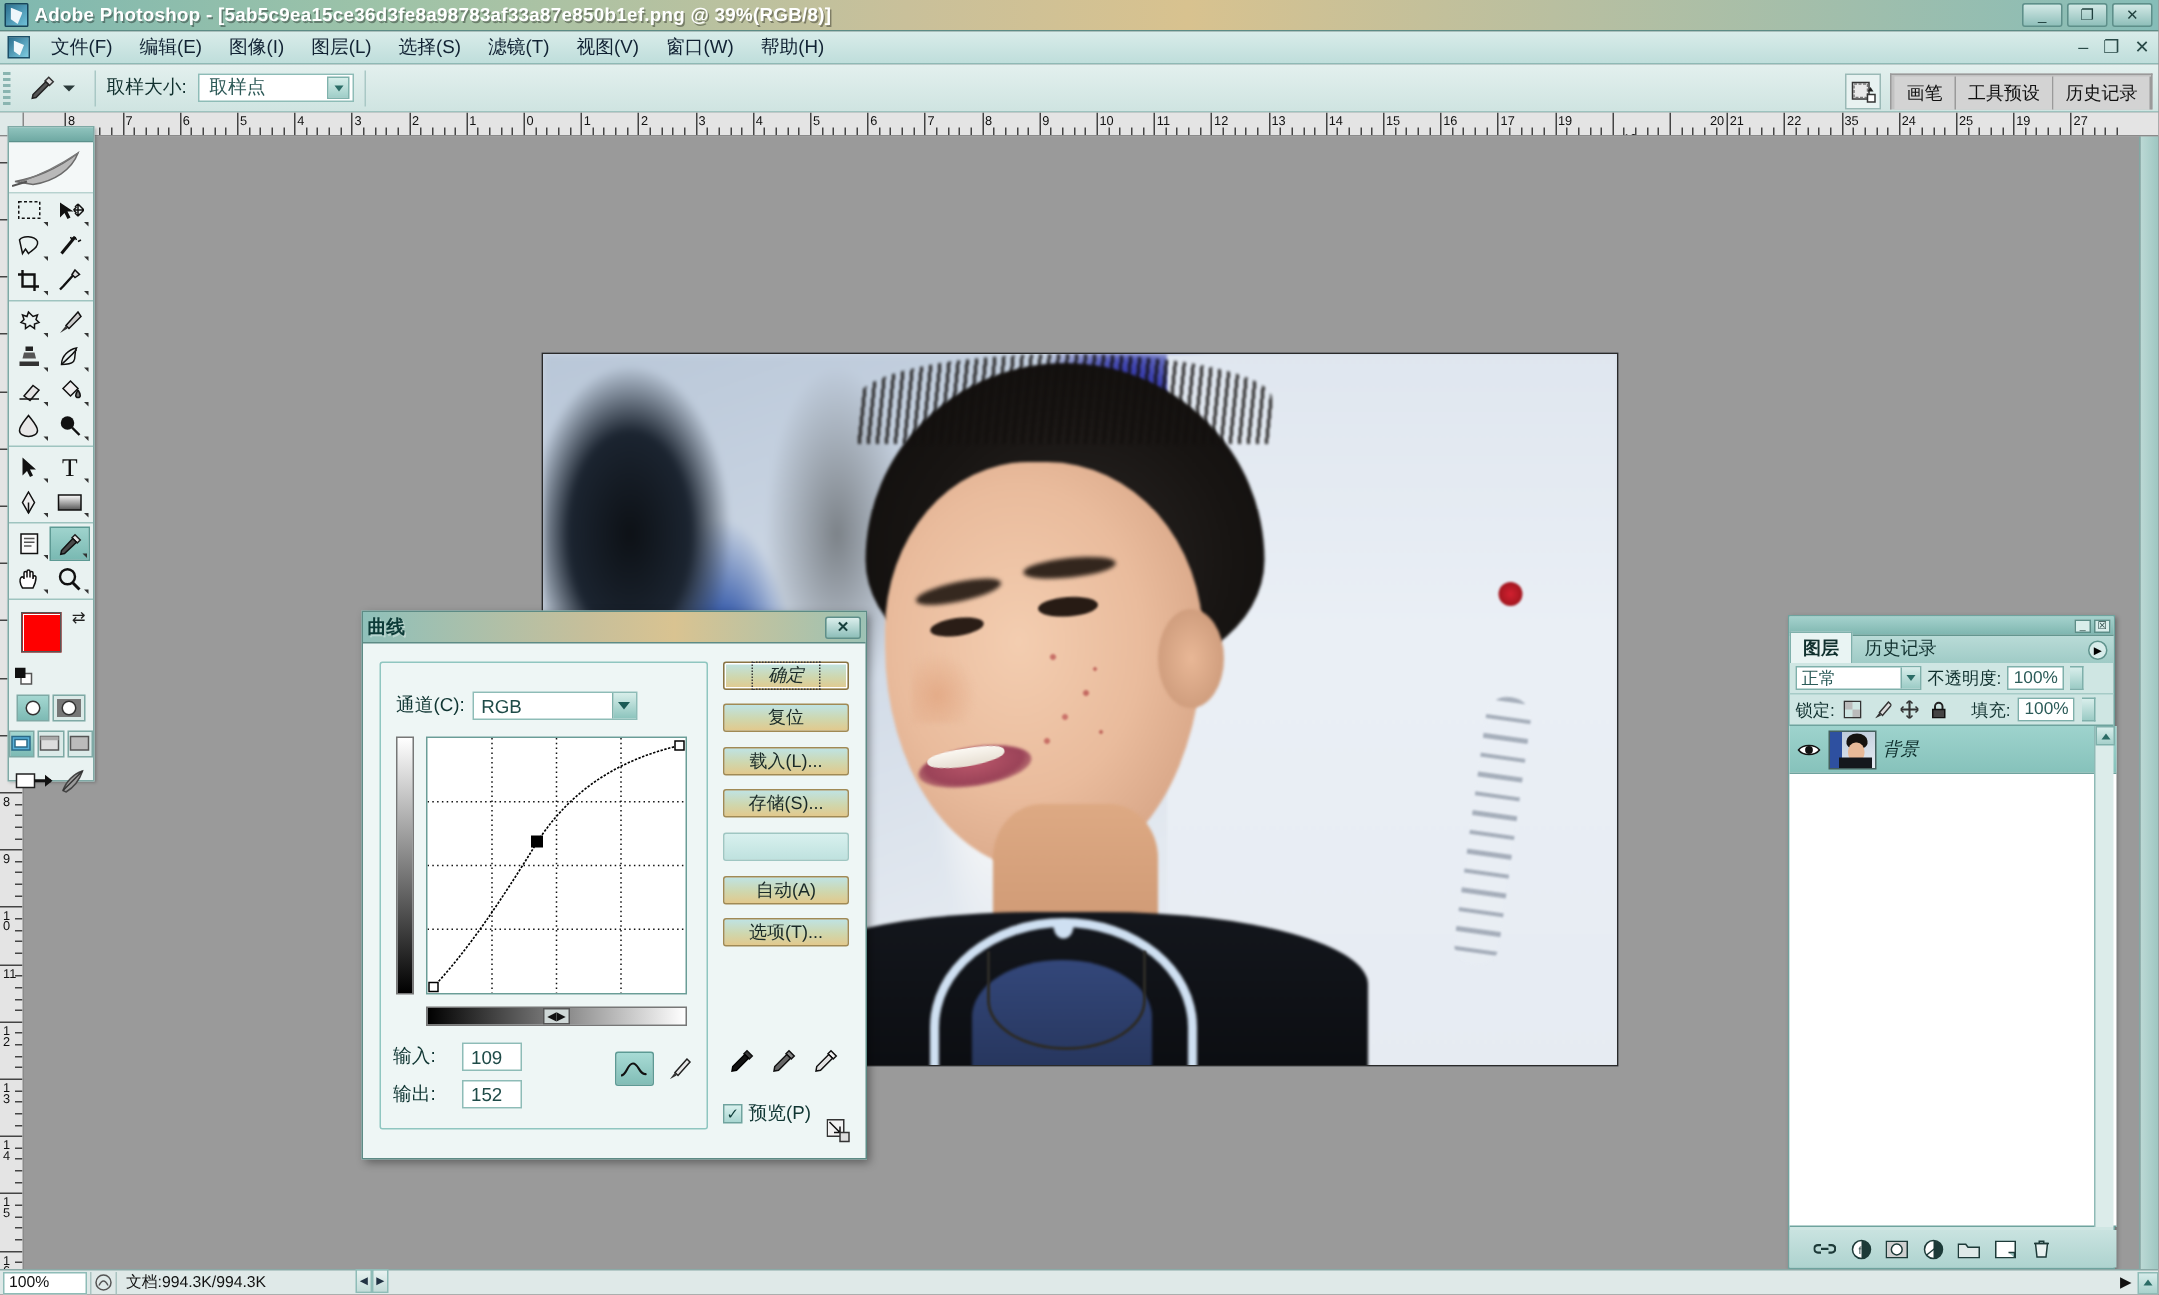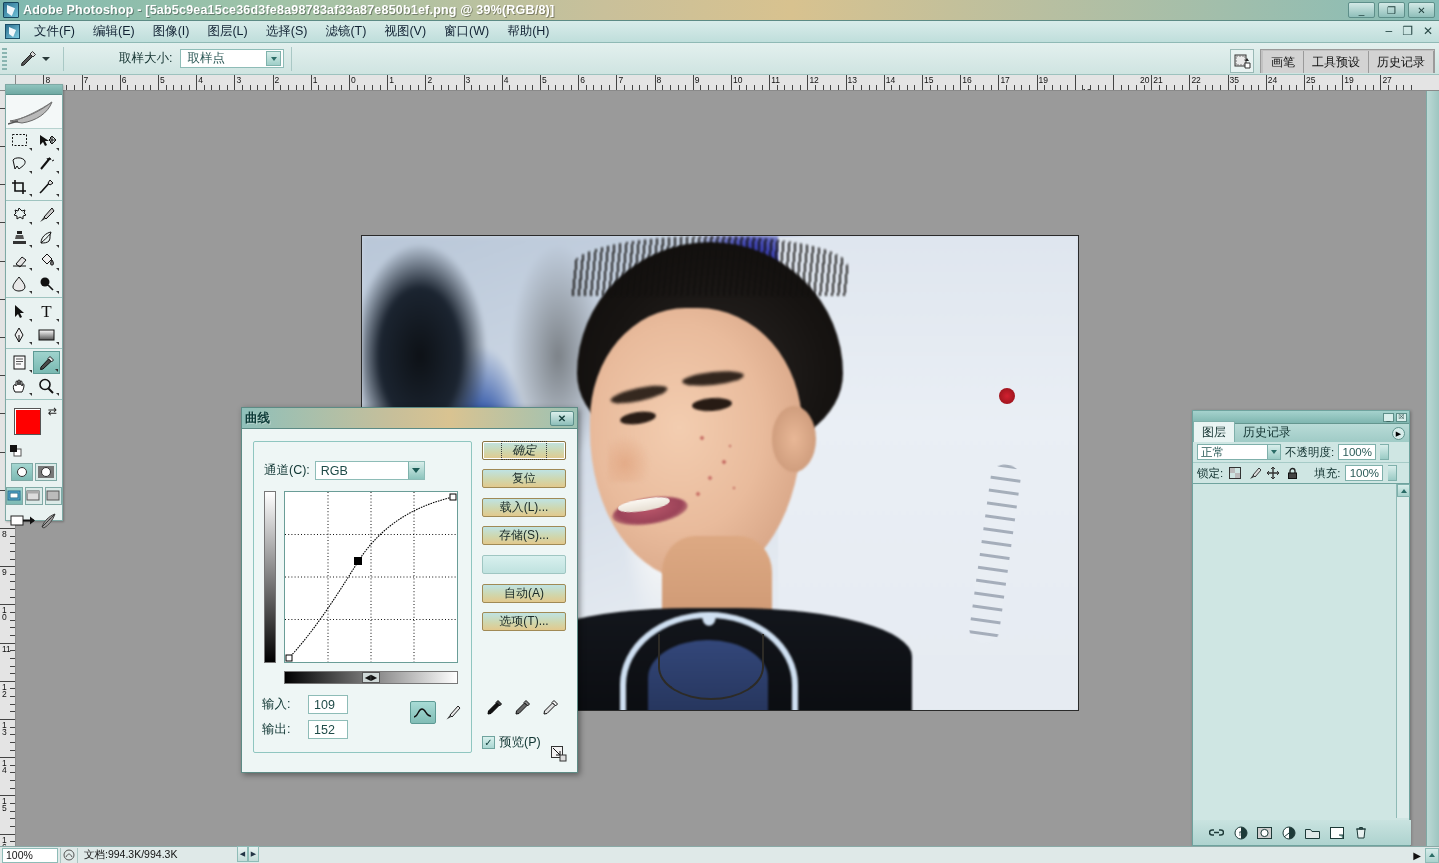--- a/index.html
+++ b/index.html
@@ -37,21 +37,21 @@
   #optbar { position:absolute; left:0; top:43px; width:1439px; height:32px;
     background:linear-gradient(to bottom,#e3f0ee,#cfe4e1); border-bottom:1px solid #9dc2be;
     display:flex; align-items:center; }
   .grip { width:5px; height:22px; margin:0 4px 0 2px;
     background:repeating-linear-gradient(to bottom,#8ab5b1 0 2px,transparent 2px 4px); }
   #tool-preset { display:flex; align-items:center; gap:3px; padding:0 6px; }
   .eyedrop-ico { width:22px; height:22px; position:relative; }
   .tri-down { width:0;height:0;border-left:4px solid transparent;border-right:4px solid transparent;
     border-top:4px solid #2a3a3a; }
   .vsep { width:1px; height:24px; background:#a9c8c5; margin:0 7px; }
-  .opt-label { font-size:12.5px; color:#11302e;margin-left:48px; }
+  .opt-label { font-size:12.5px; color:#11302e; }
   .combo { height:19px; border:1px solid #8ebcb7; background:#fff; display:flex; align-items:center;
     padding:0 2px 0 6px; font-size:12.5px; color:#2e5a58; }
   .combo .arrow { width:15px; height:15px; margin-left:auto;
     background:linear-gradient(to bottom,#d6eeea,#9fcec8); border:1px solid #7fb2ac;
     display:flex; align-items:center; justify-content:center; }
   #palette-well { position:absolute; right:4px; top:2px; height:28px; display:flex; align-items:flex-end; }
   .pal-dock-ico { width:24px; height:24px; border:1px solid #9ab9b6; background:#e8f2f1;
     display:flex; align-items:center; justify-content:center; margin-right:6px; }
   .pal-tabs { display:flex; align-items:flex-end; background:#c2c2c2; height:24px;
     border:1px solid #9a9a9a; border-bottom:none; padding-left:2px; }
@@ -172,21 +172,21 @@
   
   #layers-pal { position:absolute; left:1192px; top:410px; width:218px; height:436px;
     background:#cfe6e3; border:1px solid #6fa39e; box-shadow:1px 1px 3px rgba(0,0,0,.3); }
   #lp-titlebar { height:13px; background:linear-gradient(to bottom,#a5d2cd,#7fb6b0);
     border-bottom:1px solid #64968f; display:flex; justify-content:flex-end; align-items:center; padding-right:2px; gap:2px; }
   .lp-tb-btn { width:11px; height:9px; border:1px solid #5c8e88; background:#d9eeeb; font-size:7px;
     display:flex; align-items:center; justify-content:center; color:#1f3f3c; }
   #lp-tabs { height:18px; background:linear-gradient(to bottom,#b9dbd7,#9fcbc6); display:flex;
     align-items:flex-end; position:relative; }
   .lp-tab { padding:2px 8px 1px; font-size:12px; color:#10302e; }
-  .lp-tab.active { background:#e9f4f3; border:1px solid #7fb0ab; border-bottom:none; font-weight:normal; }
+  .lp-tab.active { background:#e9f4f3; border:1px solid #7fb0ab; border-bottom:none; font-weight:bold; }
   #lp-menu-btn { position:absolute; right:4px; top:3px; width:13px; height:13px; border-radius:50%;
     border:1px solid #5f938d; background:#d7eceA; display:flex; align-items:center; justify-content:center; font-size:7px; }
   #lp-row1 { height:21px; display:flex; align-items:center; gap:4px; padding:0 4px;
     border-bottom:1px solid #a6cbc7; }
   #lp-row2 { height:21px; display:flex; align-items:center; gap:5px; padding:0 4px;
     border-bottom:1px solid #6fa39e; }
   .lp-lab { font-size:11.5px; color:#10302e; white-space:nowrap; }
   .lp-combo { width:84px; height:16px; border:1px solid #7fb0ab; background:#fff; font-size:11.5px;
     color:#2b5b58; display:flex; align-items:center; padding-left:3px; }
   .lp-combo .ar { margin-left:auto; width:13px; height:14px; background:linear-gradient(to bottom,#d8eeeb,#9bcbC5);
@@ -962,20 +962,43 @@
       <svg width="11" height="12">
           <path d="M3 6 V4 a2.5 2.5 0 0 1 5 0 V6" fill="none" stroke="#222" stroke-width="1.3"></path>
           <rect x="1.5" y="6" width="8" height="5.5" fill="#444" stroke="#111"></rect>
         </svg>
     </span>
     <span class="lp-lab" style="margin-left:10px;">填充:</span>
     <div class="lp-num">100%</div>
     <div class="lp-spin"></div>
   </div>
 
+  <div id="lp-list">
+    <div class="layer-row">
+      <span class="layer-eye">
+        <svg width="16" height="12">
+            <path d="M1 6 C4 2 12 2 15 6 C12 10 4 10 1 6 Z" fill="#fff" stroke="#111"></path>
+            <circle cx="8" cy="6" r="2.6" fill="#111"></circle>
+          </svg>
+      </span>
+      <span class="layer-thumb">
+        <span class="t-blue"></span>
+          <span class="t-hair"></span>
+          <span class="t-face"></span>
+          <span class="t-body"></span>
+      </span>
+      <span class="layer-name">背景</span>
+      <span class="layer-lock">
+        <svg width="11" height="12">
+            <path d="M3 6 V4 a2.5 2.5 0 0 1 5 0 V6" fill="none" stroke="#222" stroke-width="1.3"></path>
+            <rect x="1.5" y="6" width="8" height="5.5" fill="#3a3a3a" stroke="#111"></rect>
+          </svg>
+      </span>
+    </div>
+  </div>
   <div id="lp-scroll">
     <div class="sc-btn">
       <span style="width:0;height:0;border-left:3px solid transparent;border-right:3px solid transparent;border-bottom:4px solid #2b6c66;"></span>
     </div>
   </div>
 
   <div id="lp-bottom">
     <span class="lp-bico">
       <svg width="15" height="11">
           <path d="M5 3 h-2 a2.5 2.5 0 0 0 0 5 h2" fill="none" stroke="#1d3a38" stroke-width="1.5"></path>

